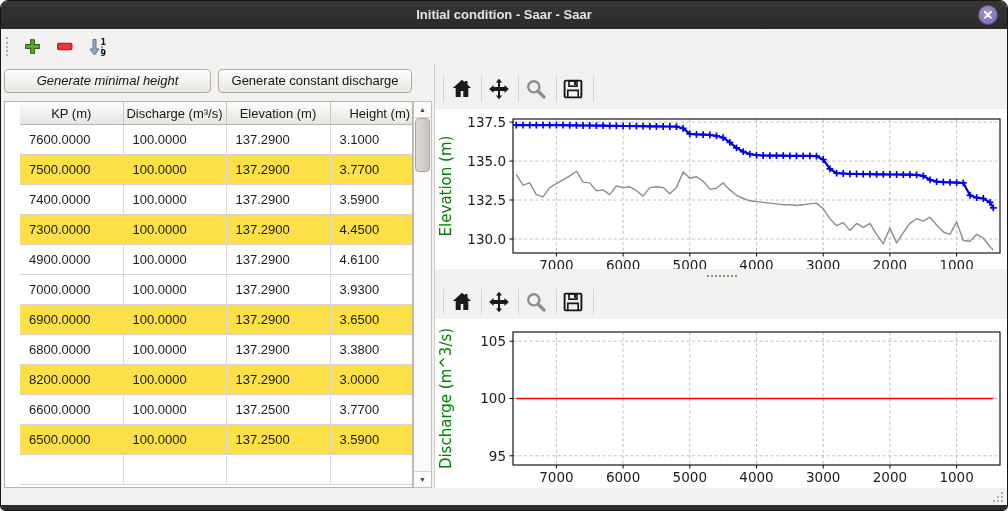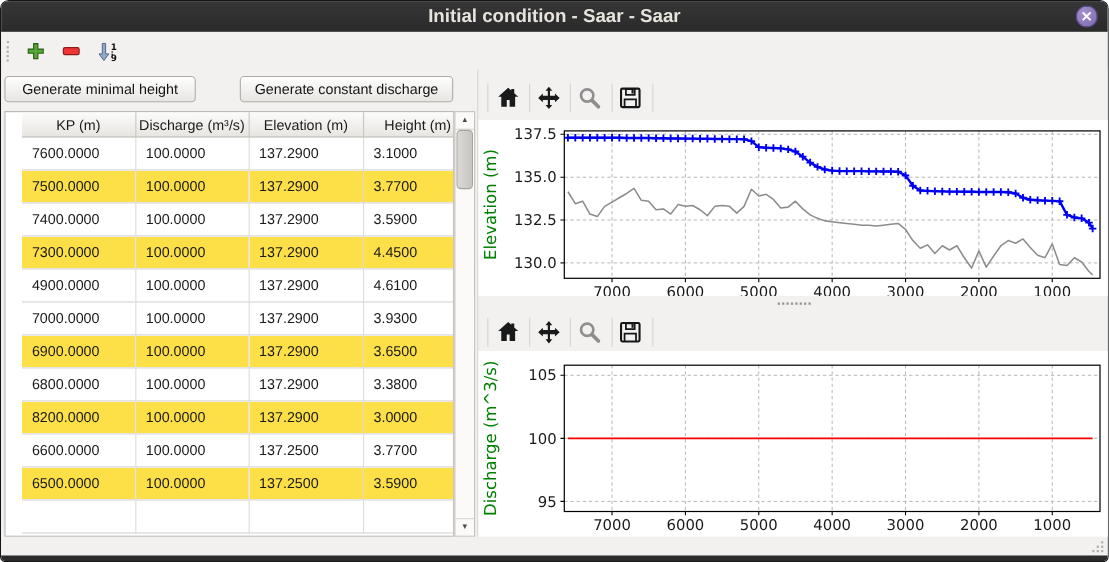--- a/index.html
+++ b/index.html
@@ -1,33 +1,33 @@
 <!DOCTYPE html>
 <html><head>
 <meta charset="utf-8">
 <style>
   html,body{margin:0;padding:0;background:#ffffff;font-family:"Liberation Sans",sans-serif;}
   .window{position:relative;width:1008px;height:511px;background:#f2f1f0;border:1px solid #161616;
           border-radius:8px 8px 5px 5px;overflow:hidden;box-sizing:border-box;}
   
   .titlebar{position:absolute;left:0;top:0;right:0;height:28px;background:linear-gradient(#363636,#2a2a2a);}
-  .title-text{line-height:28px;text-align:center;color:#e7e3dd;font-size:17px;font-weight:bold;}
+  .title-text{line-height:28px;text-align:center;color:#e7e3dd;font-size:13px;font-weight:bold;}
   .close-btn{position:absolute;right:9px;top:4px;width:20px;height:20px;border-radius:50%;
              background:radial-gradient(circle at 35% 30%,#a192ce,#7c67ab);border:1px solid #5f4d8d;box-sizing:border-box;}
   
   .app-toolbar{position:absolute;top:28px;left:0;right:0;height:34px;background:#f2f1f0;}
   .drag-handle{position:absolute;left:5px;top:8px;height:19px;width:3px;border-left:2px dotted #b1ada7;}
   .tb-btn{position:absolute;top:9px;width:17px;height:17px;}
   
   .content{position:absolute;top:62px;left:0;right:0;height:425px;}
   .left-panel{position:absolute;left:0;top:0;width:434px;height:425px;border-right:1px solid #d2cec9;box-sizing:border-box;background:#f2f1f0;}
   .gen-btn{position:absolute;top:6px;height:24px;background:linear-gradient(#fefefe,#f0efed 60%,#e8e6e3);
            border:1px solid #b0aca5;border-radius:4px;font-size:13px;color:#141414;text-align:center;
            line-height:22px;box-sizing:border-box;cursor:default;}
-  #btn-min{left:3px;width:174px;}
+  #btn-min{left:3px;width:207px;font-style:italic;}
   #btn-const{left:217px;width:194px;}
   .table-wrap{position:absolute;left:3px;top:38px;width:409px;height:387px;overflow:hidden;background:#fff;
               border:1px solid #b7b3ae;box-sizing:border-box;padding-left:15px;}
   table{border-collapse:collapse;width:100%;table-layout:fixed;font-size:13px;color:#1a1a1a;}
   th{height:20px;background:linear-gradient(#fcfcfb,#e7e5e2);border-right:1px solid #c9c5c0;
      border-bottom:1px solid #b9b5b0;font-weight:normal;text-align:center;}
   th:last-child{border-right:none;}
   td{height:29px;padding:0 2px 0 9px;border-right:1px solid #dedbd7;border-bottom:1px solid #d6d3cf;
      overflow:hidden;white-space:nowrap;}
   td:last-child{border-right:none;}

